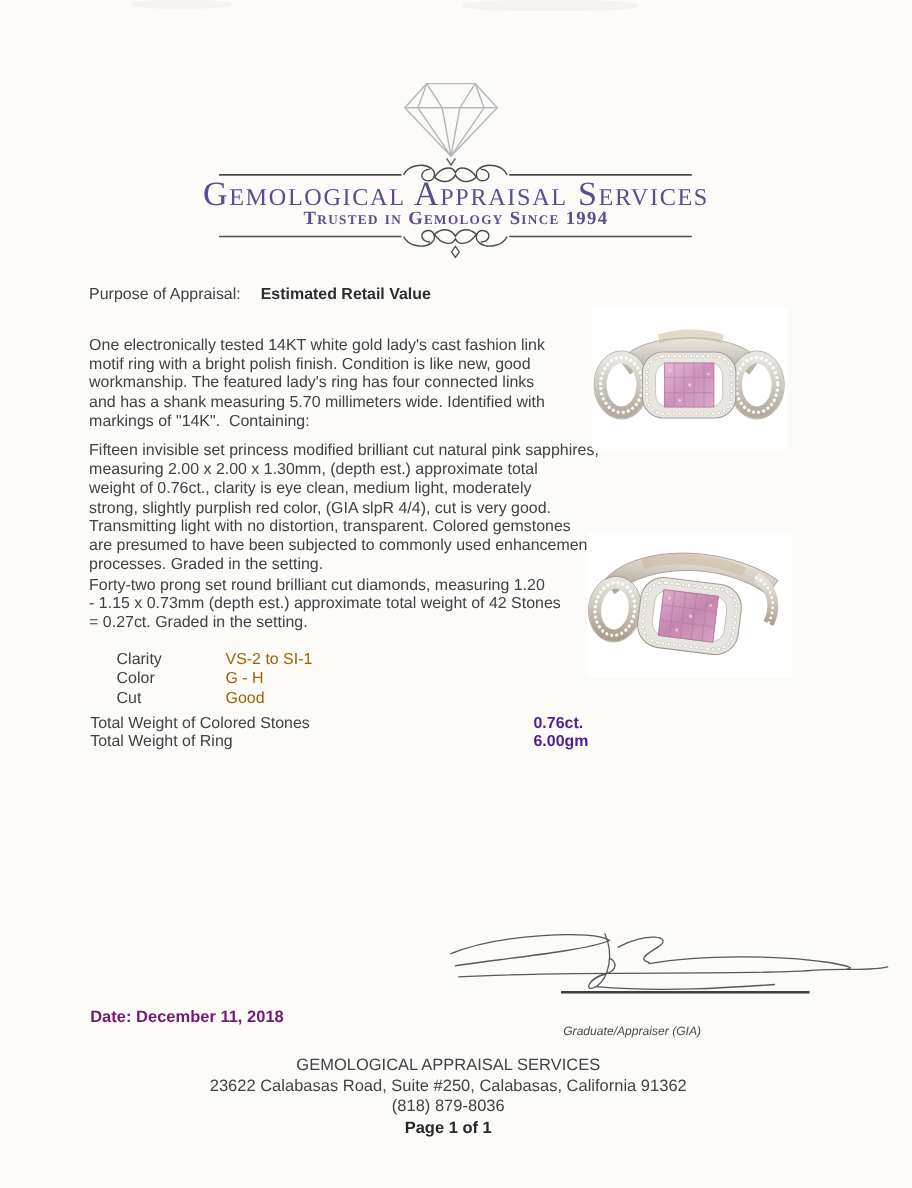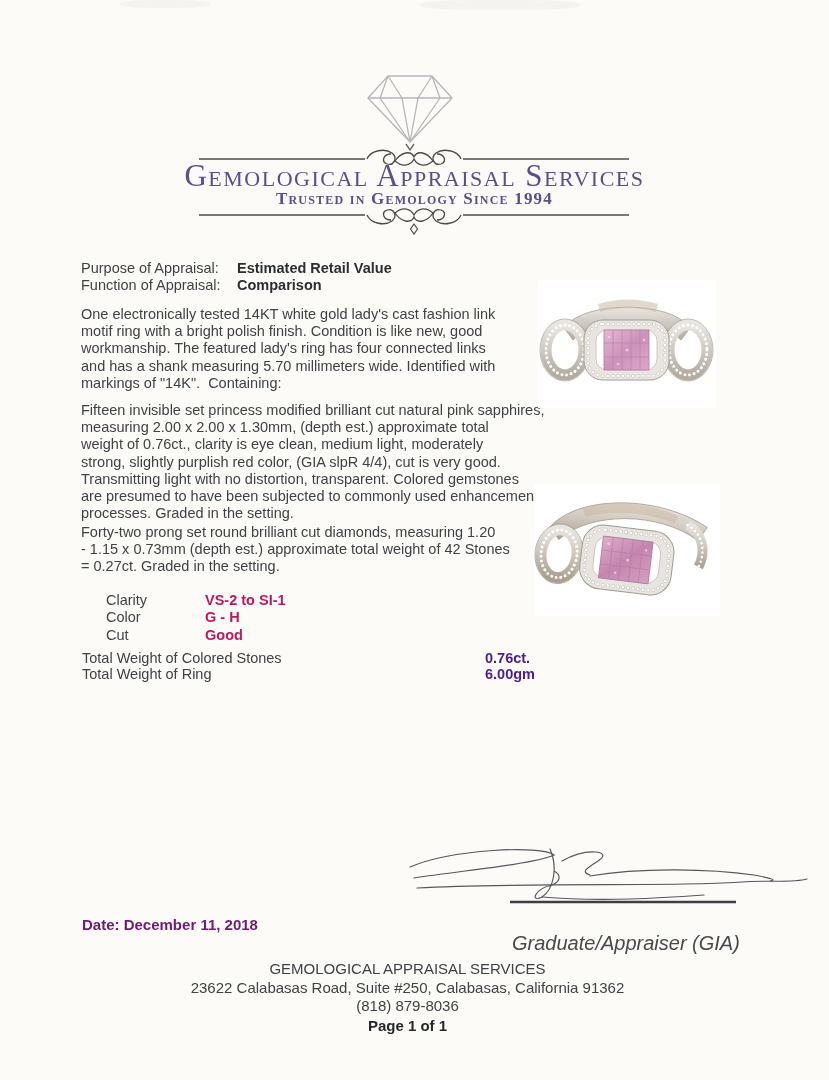--- a/index.html
+++ b/index.html
@@ -32,36 +32,36 @@
   .para{
     position:absolute;left:81px;width:520px;
     font-size:14.5px;line-height:17.2px;white-space:pre-wrap;
   }
   .p1{top:306px;}
   .p2{top:402px;}
   .p3{top:524px;}
   .grading{position:absolute;left:106px;top:592px;font-size:14.5px;line-height:17.3px;}
   .grading .row{display:flex;}
   .grading .lbl{width:99px;}
-  .grading .val{font-weight:bold;color:#be185d;}
+  .grading .val{font-weight:normal;color:#a16207;}
   .totals{position:absolute;left:82px;top:650px;font-size:14.5px;line-height:16.2px;width:660px;}
   .totals .row{position:relative;}
   .totals .val{position:absolute;left:403px;font-weight:bold;color:#4c1d95;}
   .total-line{position:absolute;left:82px;top:714px;width:700px;font-size:15px;font-weight:bold;color:#26292c;}
   .total-line .cur{position:absolute;left:577px;}
   .total-line .amt{position:absolute;left:604px;}
   
   .photo{position:absolute;background:#ffffff;}
   .photo-1{left:538px;top:280px;width:178px;height:128px;}
   .photo-2{left:534px;top:484px;width:186px;height:132px;}
   
   .sig-svg{position:absolute;left:402px;top:845px;}
   .date-line{position:absolute;left:82px;top:916px;font-size:15px;font-weight:bold;color:#701a75;}
   .appraiser-title{position:absolute;left:512px;top:914px;font-size:15px;font-weight:bold;color:#26292c;}
-  .appraiser-sub{position:absolute;left:512px;top:932px;font-size:20px;font-style:italic;color:#46494d;}
+  .appraiser-sub{position:absolute;left:512px;top:932px;font-size:11px;font-style:italic;color:#46494d;}
   .footer{position:absolute;left:0;right:14px;top:960px;text-align:center;font-size:15px;line-height:18.5px;}
   .footer .pg{font-weight:bold;color:#26292c;margin-top:1px;}
 </style>
 </head>
 <body>
 
 <div class="page">
 
   <div class="smudge" style="left:120px;top:0;width:90px;height:8px;"></div>
   <div class="smudge" style="left:420px;top:0;width:160px;height:10px;"></div>
@@ -104,24 +104,20 @@
         <path d="M196,7 C202,16 212,18 215,11 C218,18 228,16 234,7 C226,0 218,3 215,9 C212,3 204,0 196,7 Z"></path>
       </g>
       <path d="M215,18 l3.5,5 l-3.5,5 l-3.5,-5 Z" fill="none" stroke="#4b4b49" stroke-width="1.2"></path>
     </svg>
   </div>
 
   <div class="purpose-block">
     <div class="purpose-row">
       <span class="lbl">Purpose of Appraisal:</span>
       <span class="val">Estimated Retail Value</span>
-    </div>
-    <div class="purpose-row">
-      <span class="lbl">Function of Appraisal:</span>
-      <span class="val">Comparison</span>
     </div>
   </div>
 
   <div class="para p1">One electronically tested 14KT white gold lady's cast fashion link
 motif ring with a bright polish finish. Condition is like new, good
 workmanship. The featured lady's ring has four connected links
 and has a shank measuring 5.70 millimeters wide. Identified with
 markings of "14K".  Containing:</div>
   <div class="para p2">Fifteen invisible set princess modified brilliant cut natural pink sapphires,
 measuring 2.00 x 2.00 x 1.30mm, (depth est.) approximate total

